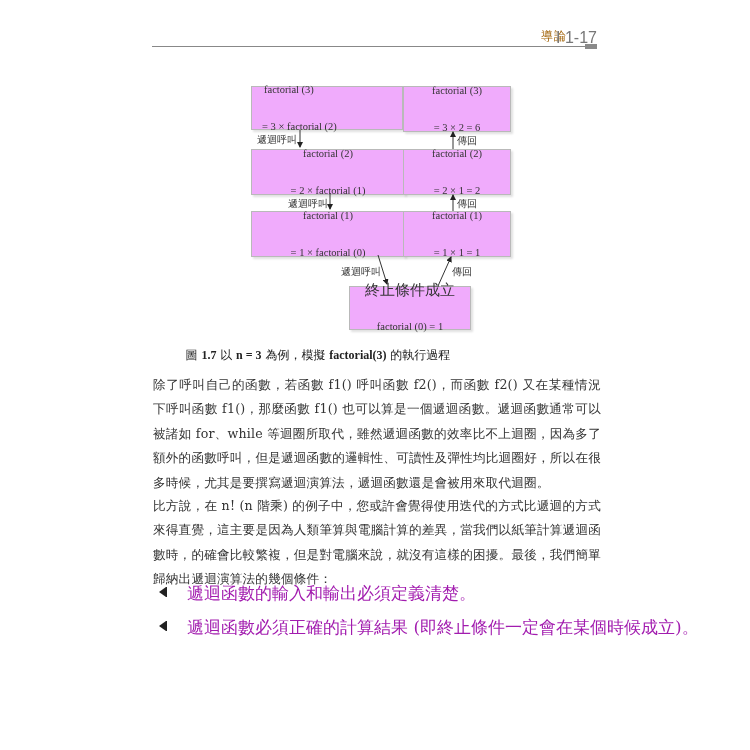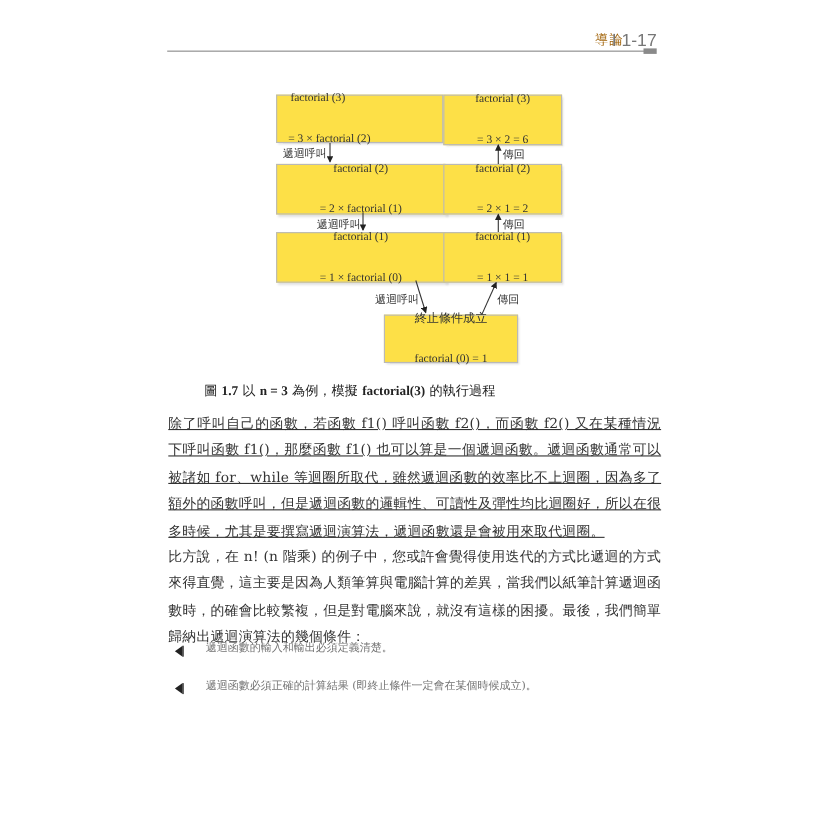--- a/index.html
+++ b/index.html
@@ -6,35 +6,35 @@
   body { width:750px; height:750px; position:relative; overflow:hidden;
          font-family:"DejaVu Serif","Liberation Serif",serif; color:#222; }
   .header { position:absolute; left:152px; top:28px; width:445px; height:20px; }
   .header .title { position:absolute; right:30px; top:0; font-family:"DejaVu Sans","Liberation Sans",sans-serif;
                    font-size:12px; color:#a16207; letter-spacing:1px; }
   .header .sep { position:absolute; right:0px; top:1px; font-family:"Liberation Sans",sans-serif; font-size:16px; color:#777; }
   .header .rule { position:absolute; left:0; top:18px; width:440px; height:1px; background:#888; }
   .header .tab { position:absolute; right:0px; top:16px; width:12px; height:5px; background:#8a8a8a; }
 
   .figure { position:absolute; left:0; top:0; width:750px; height:340px; }
-  .box { position:absolute; background:#fde047; border:1px solid #b9b9b9;
+  .box { position:absolute; background:#f0abfc; border:1px solid #b9b9b9;
          box-shadow:2px 2px 2px rgba(0,0,0,0.12);
          font-family:"Liberation Serif","DejaVu Serif",serif; font-size:10.5px; color:#333;
          display:flex; flex-direction:column; justify-content:center; line-height:14px;gap:23px; }
   .box .l { white-space:nowrap; }
   .lbl { position:absolute; font-family:"DejaVu Serif",serif; font-size:10px; color:#333; white-space:nowrap; }
   svg.arrows { position:absolute; left:0; top:0; }
 
   .caption { position:absolute; left:0; width:636px; top:347px; text-align:center; font-size:12px; color:#222; }
   .caption b { font-family:"Liberation Serif",serif; }
 
   .para { position:absolute; left:153px; width:448px; font-size:12.6px; line-height:24.4px; color:#333;
           text-align:justify; letter-spacing:0.2px; }
   .bullets { position:absolute; left:153px; top:578px; width:448px; }
-  .bullet { position:relative; height:34px; font-size:10px; color:#737373; }
+  .bullet { position:relative; height:34px; font-size:17px; color:#a21caf; }
   .bullet .tri { position:absolute; left:6px; top:9px; width:0; height:0;
                  border-top:5px solid transparent; border-bottom:5px solid transparent; border-right:7px solid #222; }
   .bullet .tri::after { content:""; position:absolute; left:7px; top:-5px; width:1px; height:10px; background:#222; }
   .bullet .txt { position:absolute; left:34px; top:4px; white-space:nowrap; }
 </style>
 </head>
 <body>
 
 <div class="header">
   <span class="title">導論</span>
@@ -66,21 +66,21 @@
   <div class="box" style="left:251px;top:211px;width:152px;height:44px;align-items:center;">
     <span class="l">factorial (1)</span>
     <span class="l">= 1 × factorial (0)</span>
   </div>
   <div class="box" style="left:403px;top:211px;width:106px;height:44px;align-items:center;">
     <span class="l">factorial (1)</span>
     <span class="l">= 1 × 1 = 1</span>
   </div>
 
   <div class="box" style="left:349px;top:286px;width:120px;height:42px;align-items:center;">
-    <span class="l" style="font-family:'DejaVu Serif',serif;font-size:11px;">終止條件成立</span>
+    <span class="l" style="font-family:'DejaVu Serif',serif;font-size:15px;">終止條件成立</span>
     <span class="l">factorial (0) = 1</span>
   </div>
 
   <svg class="arrows" width="750" height="340">
     <defs>
       <marker id="ah" markerWidth="6" markerHeight="6" refX="5" refY="3" orient="auto">
         <path d="M0,0 L6,3 L0,6 z" fill="#222"></path>
       </marker>
     </defs>
 
@@ -99,21 +99,21 @@
   <span class="lbl" style="left:457px;top:134px;">傳回</span>
   <span class="lbl" style="left:457px;top:197px;">傳回</span>
   <span class="lbl" style="left:452px;top:265px;">傳回</span>
 </div>
 
 <div class="caption">
   <span>圖</span>
   <b>1.7</b><span> 以 </span><b>n = 3</b><span> 為例，模擬 </span><b>factorial(3)</b><span> 的執行過程</span>
 </div>
 
-<p class="para" style="top:373px;margin:0;text-decoration:underline;">除了呼叫自己的函數，若函數 f1() 呼叫函數 f2()，而函數 f2() 又在某種情況下呼叫函數 f1()，那麼函數 f1() 也可以算是一個遞迴函數。遞迴函數通常可以被諸如 for、while 等迴圈所取代，雖然遞迴函數的效率比不上迴圈，因為多了額外的函數呼叫，但是遞迴函數的邏輯性、可讀性及彈性均比迴圈好，所以在很多時候，尤其是要撰寫遞迴演算法，遞迴函數還是會被用來取代迴圈。</p>
+<p class="para" style="top:373px;margin:0;">除了呼叫自己的函數，若函數 f1() 呼叫函數 f2()，而函數 f2() 又在某種情況下呼叫函數 f1()，那麼函數 f1() 也可以算是一個遞迴函數。遞迴函數通常可以被諸如 for、while 等迴圈所取代，雖然遞迴函數的效率比不上迴圈，因為多了額外的函數呼叫，但是遞迴函數的邏輯性、可讀性及彈性均比迴圈好，所以在很多時候，尤其是要撰寫遞迴演算法，遞迴函數還是會被用來取代迴圈。</p>
 <p class="para" style="top:494px;margin:0;">比方說，在 n! (n 階乘) 的例子中，您或許會覺得使用迭代的方式比遞迴的方式來得直覺，這主要是因為人類筆算與電腦計算的差異，當我們以紙筆計算遞迴函數時，的確會比較繁複，但是對電腦來說，就沒有這樣的困擾。最後，我們簡單歸納出遞迴演算法的幾個條件：</p>
 
 <div class="bullets">
   <div class="bullet">
     <span class="tri"></span>
     <span class="txt">遞迴函數的輸入和輸出必須定義清楚。</span>
   </div>
   <div class="bullet">
     <span class="tri"></span>
     <span class="txt">遞迴函數必須正確的計算結果 (即終止條件一定會在某個時候成立)。</span>

